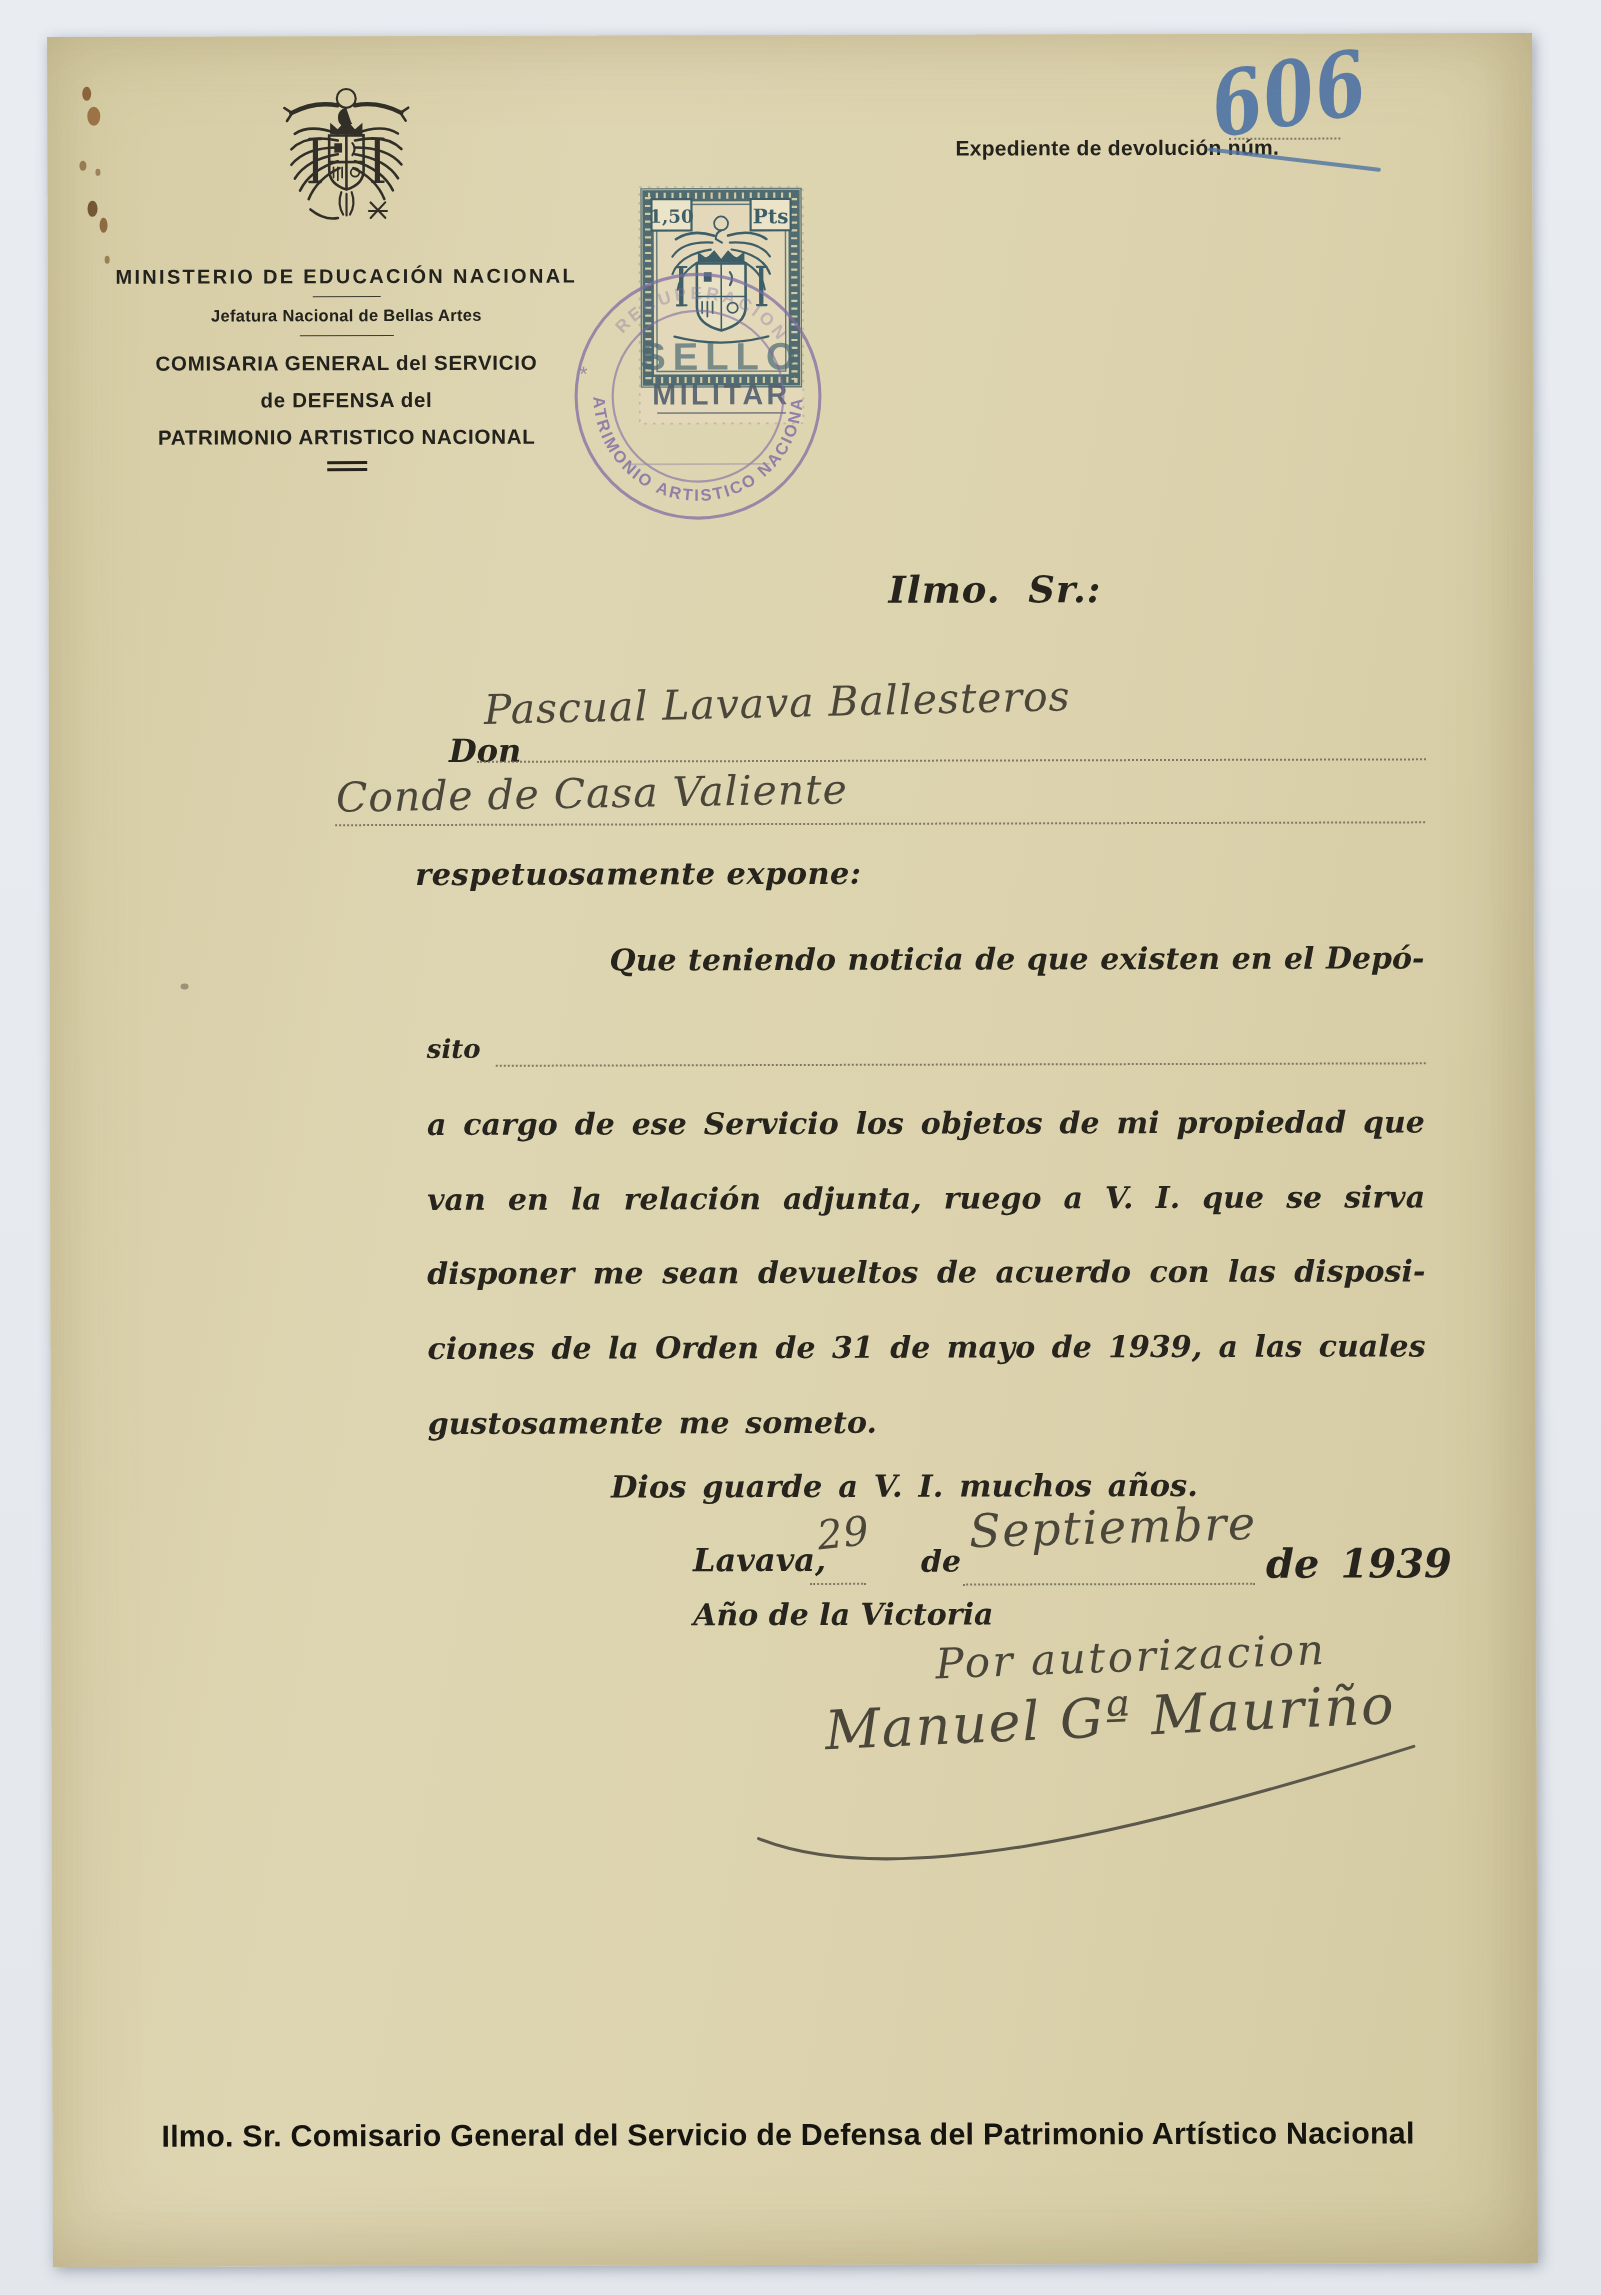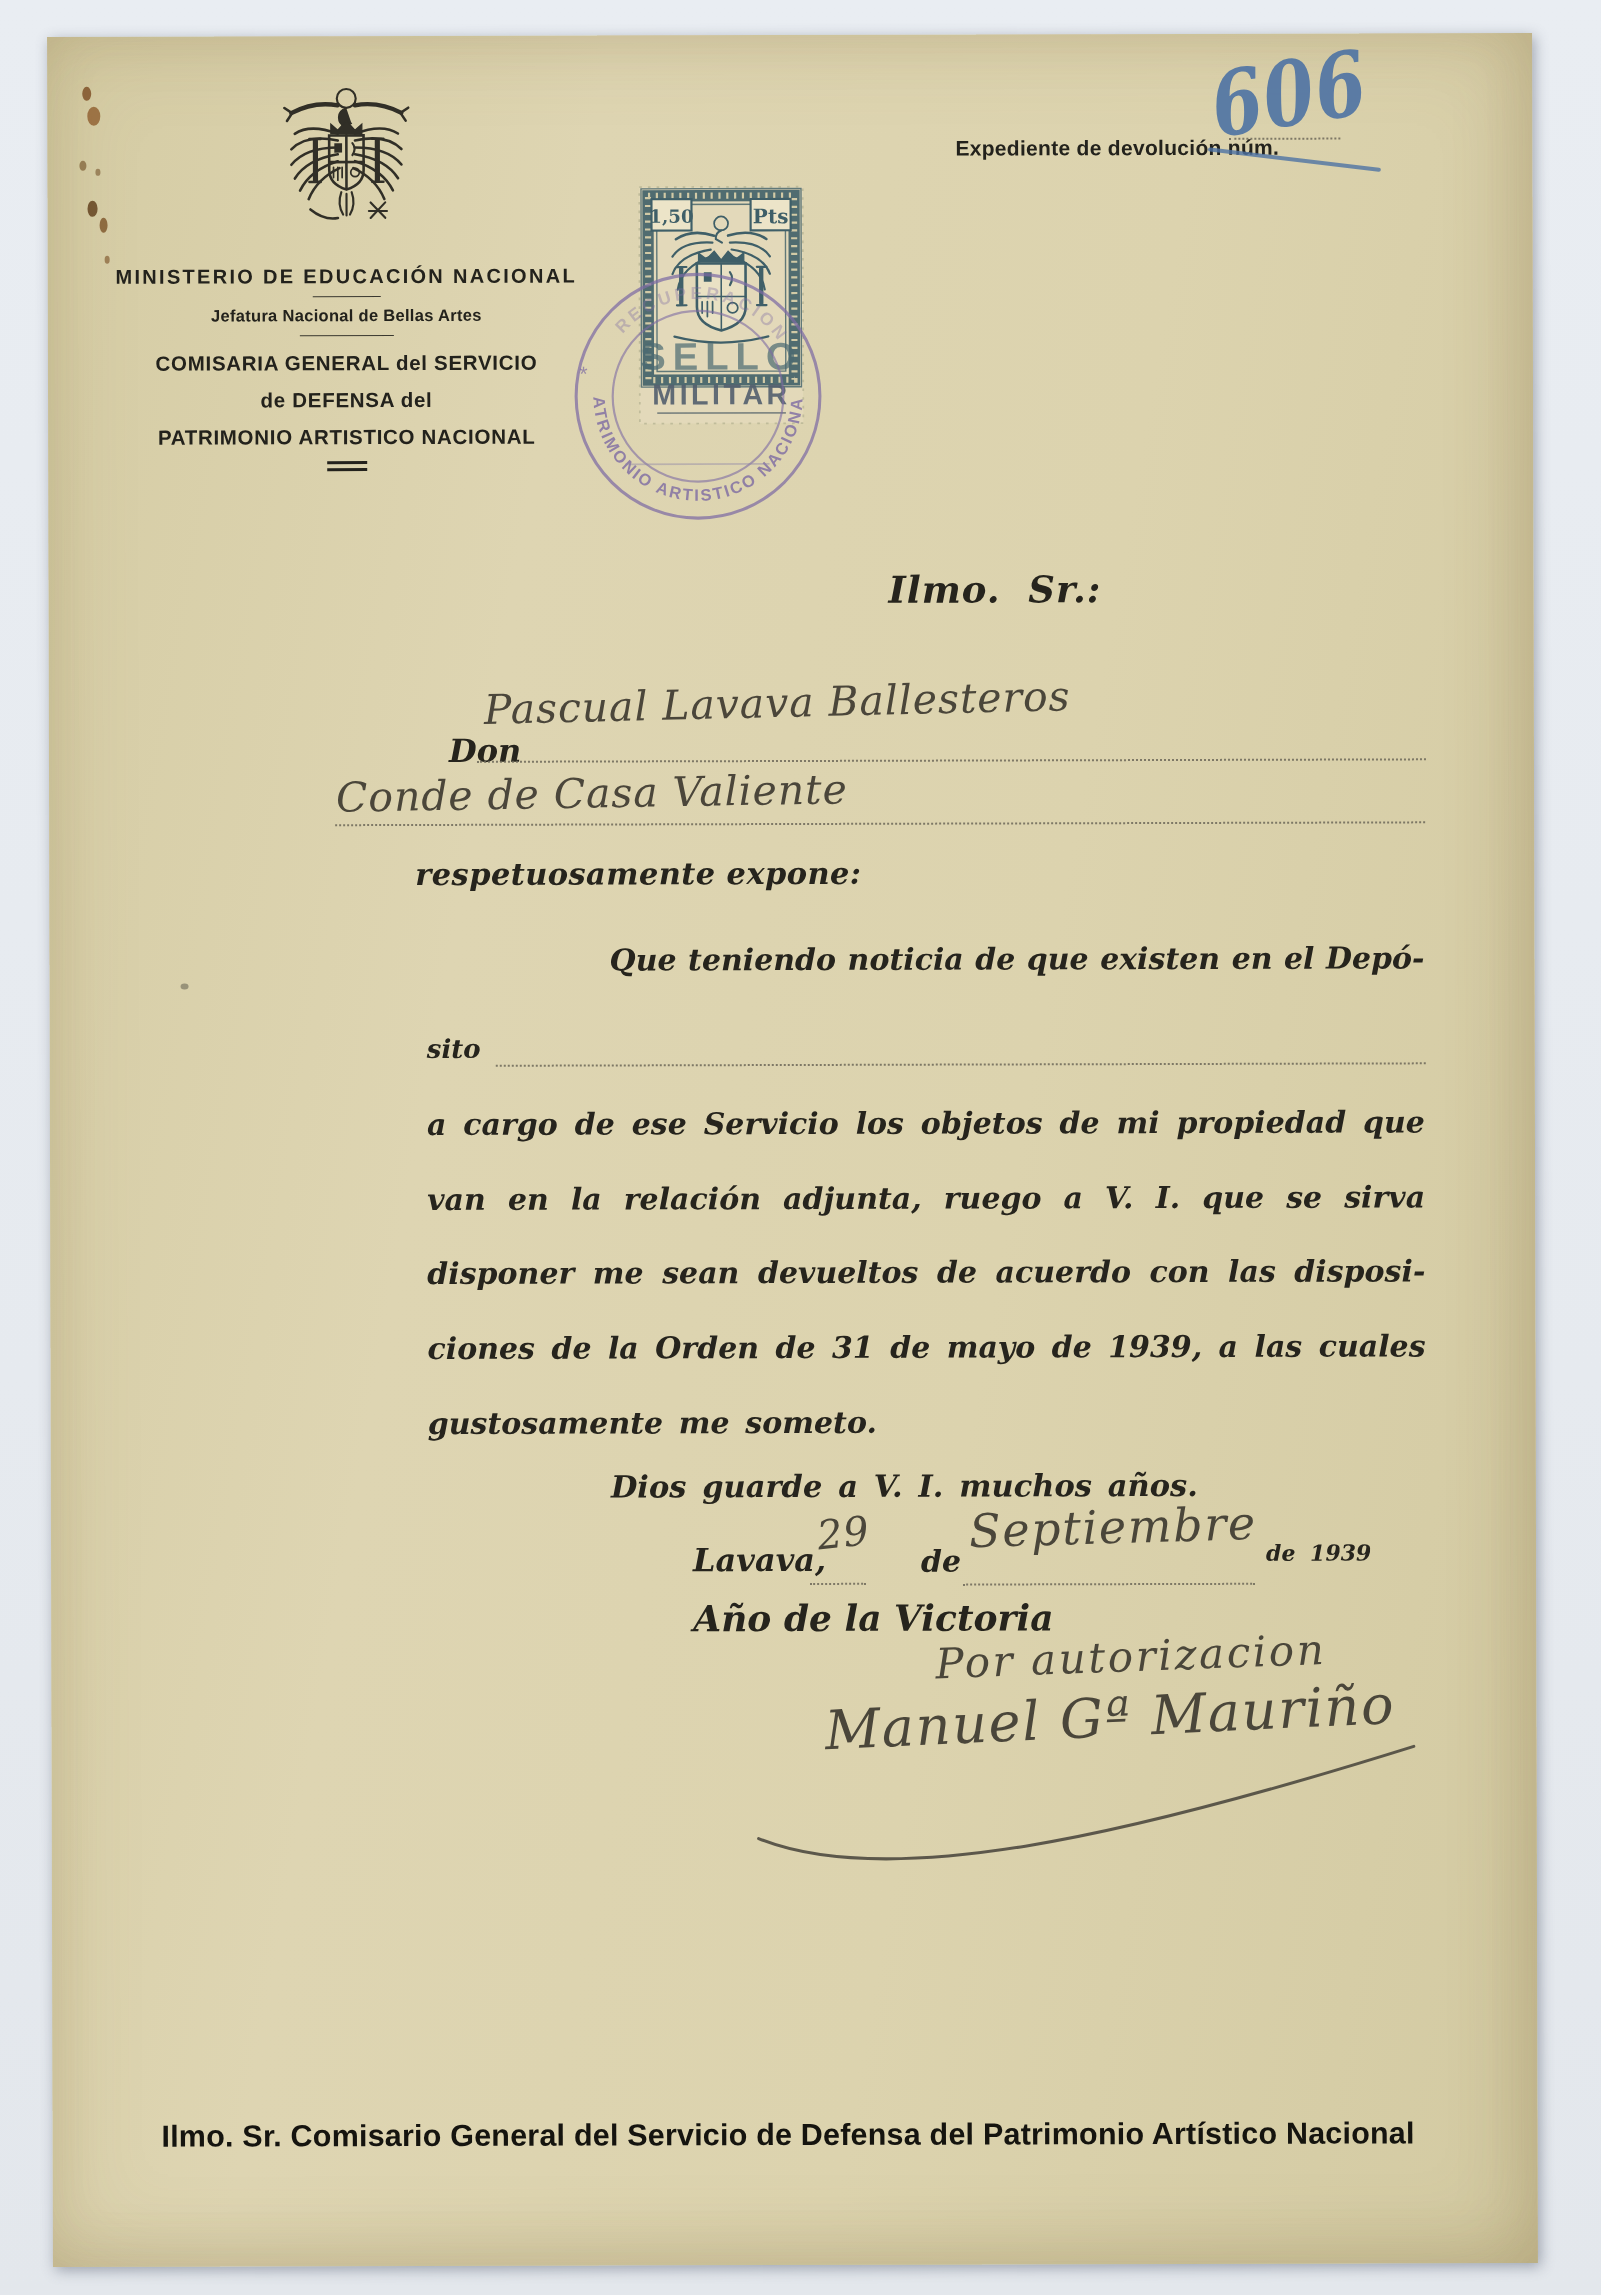--- a/index.html
+++ b/index.html
@@ -189,22 +189,22 @@
     <div class="form just" style="left:377px;top:1295px;width:998px;font-size:30px;">ciones de la Orden de 31 de mayo de 1939, a las cuales</div>
     <div class="form" style="left:377px;top:1370px;font-size:30px;word-spacing:5.2px;">gustosamente me someto.</div>
     <div class="form" style="left:560px;top:1433px;font-size:30.5px;word-spacing:5.2px;">Dios guarde a V. I. muchos años.</div>
 
     <div class="form" style="left:642px;top:1506px;font-size:32px;">Lavava,</div>
     <div class="hw" style="left:766px;top:1475px;font-size:40px;transform:rotate(-6deg);">29</div>
     <div class="dots" style="left:759px;top:1548px;width:56px;"></div>
     <div class="form" style="left:870px;top:1509px;font-size:30px;">de</div>
     <div class="hw" style="left:918px;top:1466px;font-size:46px;transform:rotate(-1.5deg);letter-spacing:1.7px;">Septiembre</div>
     <div class="dots" style="left:912px;top:1549px;width:292px;"></div>
-    <div class="form" style="left:1215px;top:1506px;font-size:22px;word-spacing:7px;">de 1939</div>
-    <div class="form" style="left:642px;top:1562px;font-size:36px;">Año de la Victoria</div>
+    <div class="form" style="left:1215px;top:1506px;font-size:40px;word-spacing:7px;">de 1939</div>
+    <div class="form" style="left:642px;top:1562px;font-size:30px;">Año de la Victoria</div>
 
     <div class="hw" style="left:884px;top:1598px;font-size:42px;transform:rotate(-2deg);letter-spacing:2.6px;">Por autorizacion</div>
     <div class="hw" style="left:773px;top:1652px;font-size:54px;transform:rotate(-2.5deg);letter-spacing:1.7px;">Manuel Gª Mauriño</div>
     <svg class="overlay" width="1485" height="2230" viewBox="0 0 1706 2562">
       <path d="M 812,2072 C 960,2132 1230,2072 1565,1968" fill="none" stroke="#45423a" stroke-width="3.5" stroke-linecap="round" opacity="0.85"></path>
     </svg>
 
     <div class="footer">Ilmo. Sr. Comisario General del Servicio de Defensa del Patrimonio Artístico Nacional</div>
   </div>
 </div>

